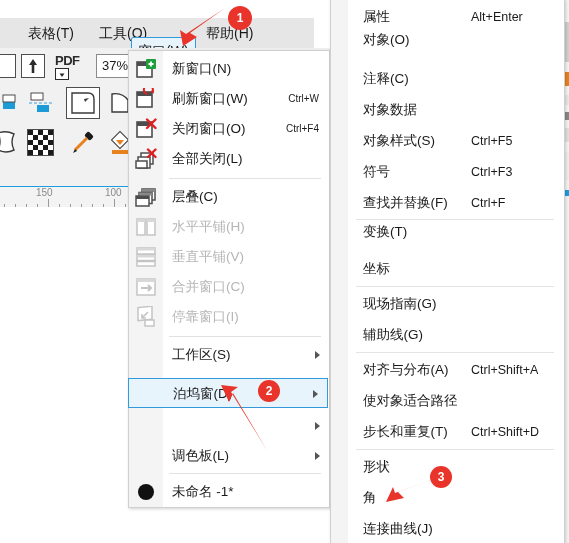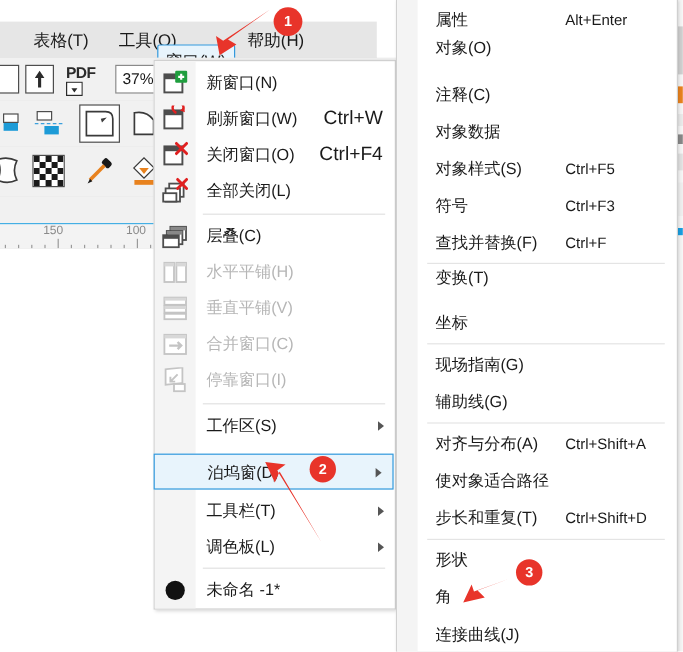--- a/index.html
+++ b/index.html
@@ -60,21 +60,21 @@
     position:absolute;left:128px;top:50px;width:200px;height:456px;
     background:#ffffff;border:1px solid #d0d0d0;
     box-shadow:1px 1px 3px rgba(0,0,0,.18);
   }
   #menu-window .gutter{position:absolute;left:0;top:0;width:34px;height:100%;background:#f4f4f4;}
   .mrow{
     position:absolute;left:0;width:200px;height:30px;box-sizing:border-box;
     font-size:13.5px;color:#1a1a1a;
   }
   .mrow .lbl{position:absolute;left:43px;top:0;height:30px;line-height:30px;white-space:nowrap;}
-  .mrow .acc{position:absolute;right:10px;top:0;height:30px;line-height:30px;font-size:16px;color:#1a1a1a;white-space:nowrap;}
+  .mrow .acc{position:absolute;right:10px;top:0;height:30px;line-height:30px;font-size:10px;color:#1a1a1a;white-space:nowrap;}
   .mrow .sub{position:absolute;right:9px;top:11px;width:0;height:0;
     border-left:5px solid #555;border-top:4px solid transparent;border-bottom:4px solid transparent;}
   .mrow .ico{position:absolute;left:6px;top:4px;width:22px;height:22px;}
   .mrow.disabled .lbl{color:#b6b6b6;}
   .msep{position:absolute;left:40px;width:152px;height:1px;background:#e2e2e2;}
   .mrow.hl{
     background:#e8f4fc;border:1px solid #3399dd;
     width:200px;left:-1px;box-sizing:border-box;
   }
   .mrow.hl .lbl{left:44px;}
@@ -360,21 +360,20 @@
     <span class="lbl">工作区(S)</span>
     <span class="sub"></span>
   </div>
 
   <div class="mrow hl" style="top:327px;">
     <span class="lbl">泊坞窗(D)</span>
     <span class="sub"></span>
   </div>
 
   <div class="mrow" style="top:360px;">
-    <span class="lbl">工具栏(T)</span>
     <span class="sub"></span>
   </div>
 
   <div class="mrow" style="top:390px;">
     <span class="lbl">调色板(L)</span>
     <span class="sub"></span>
   </div>
 
   <div class="msep" style="top:422px;"></div>
 

